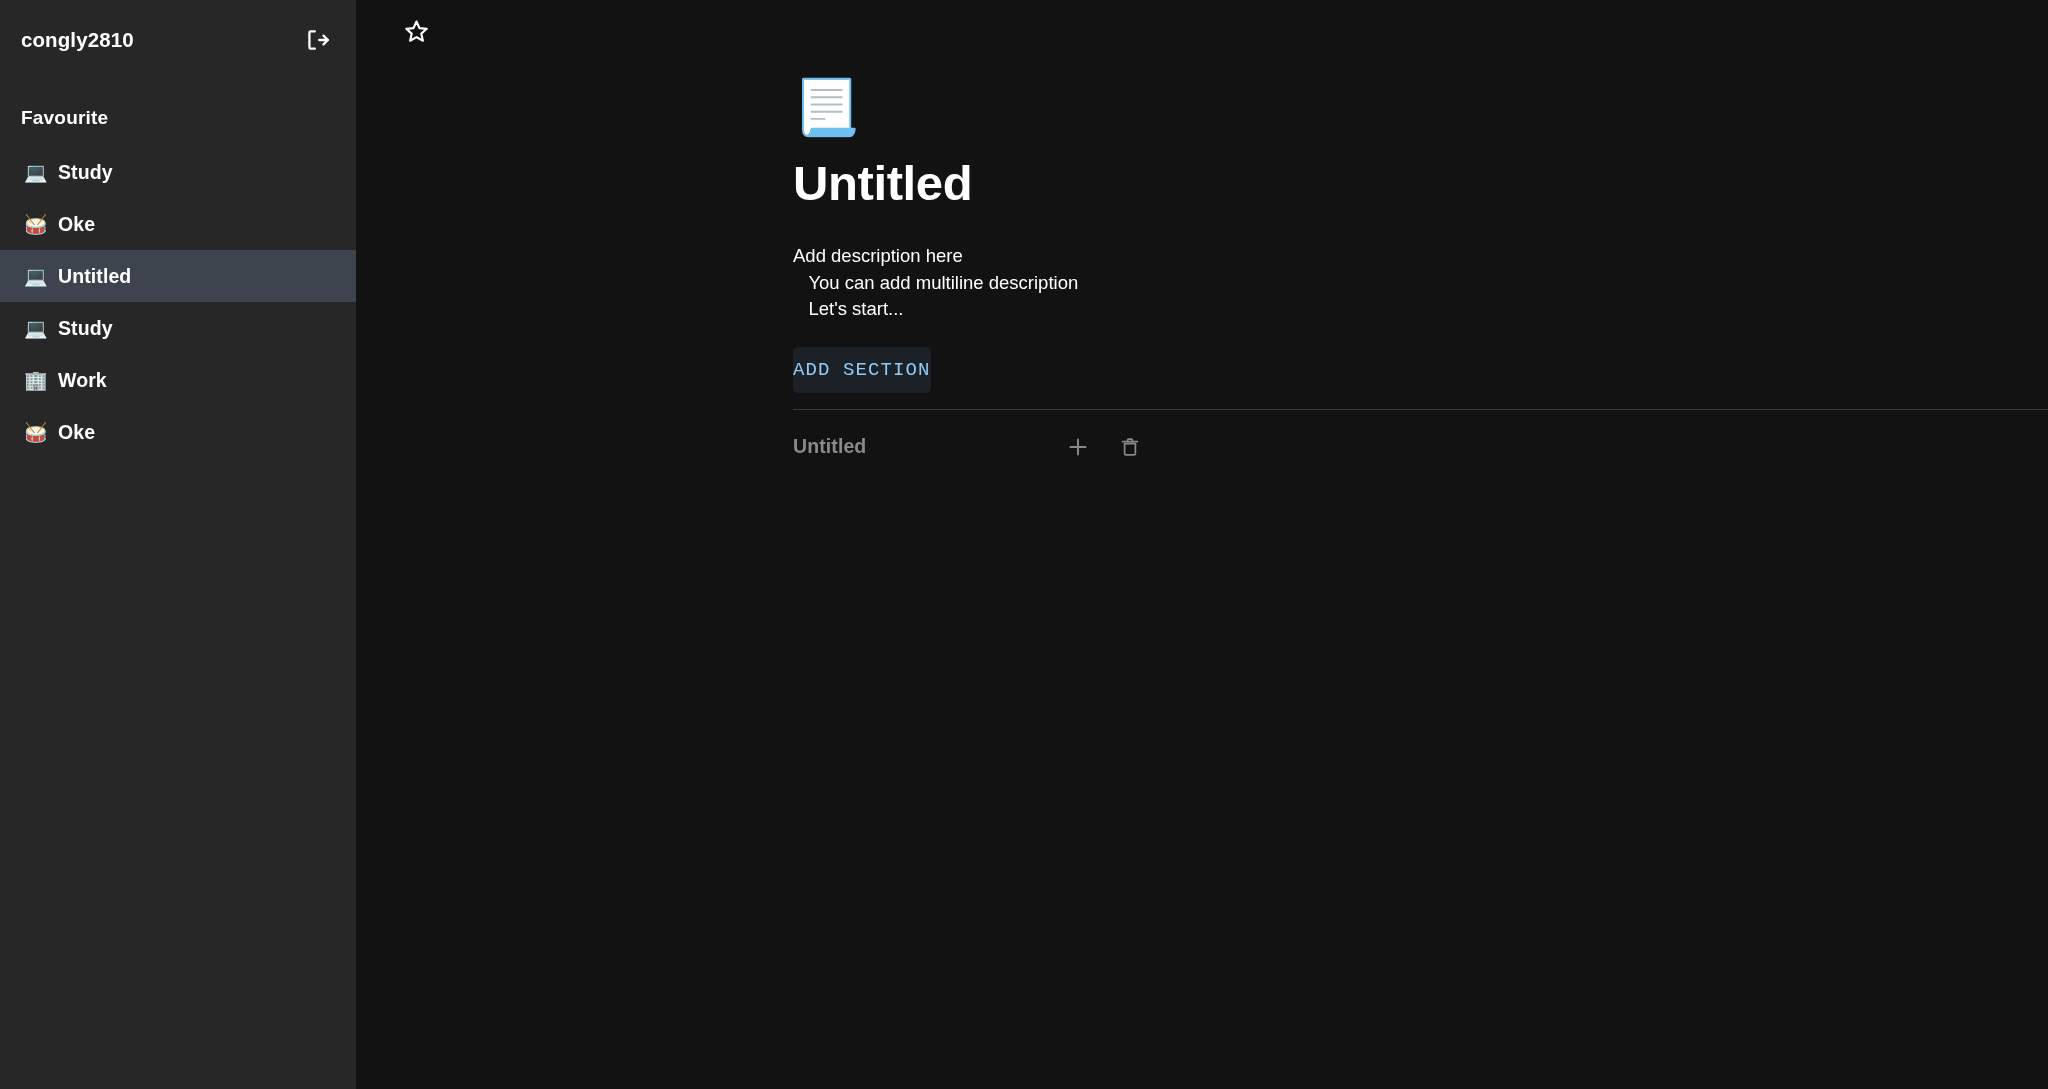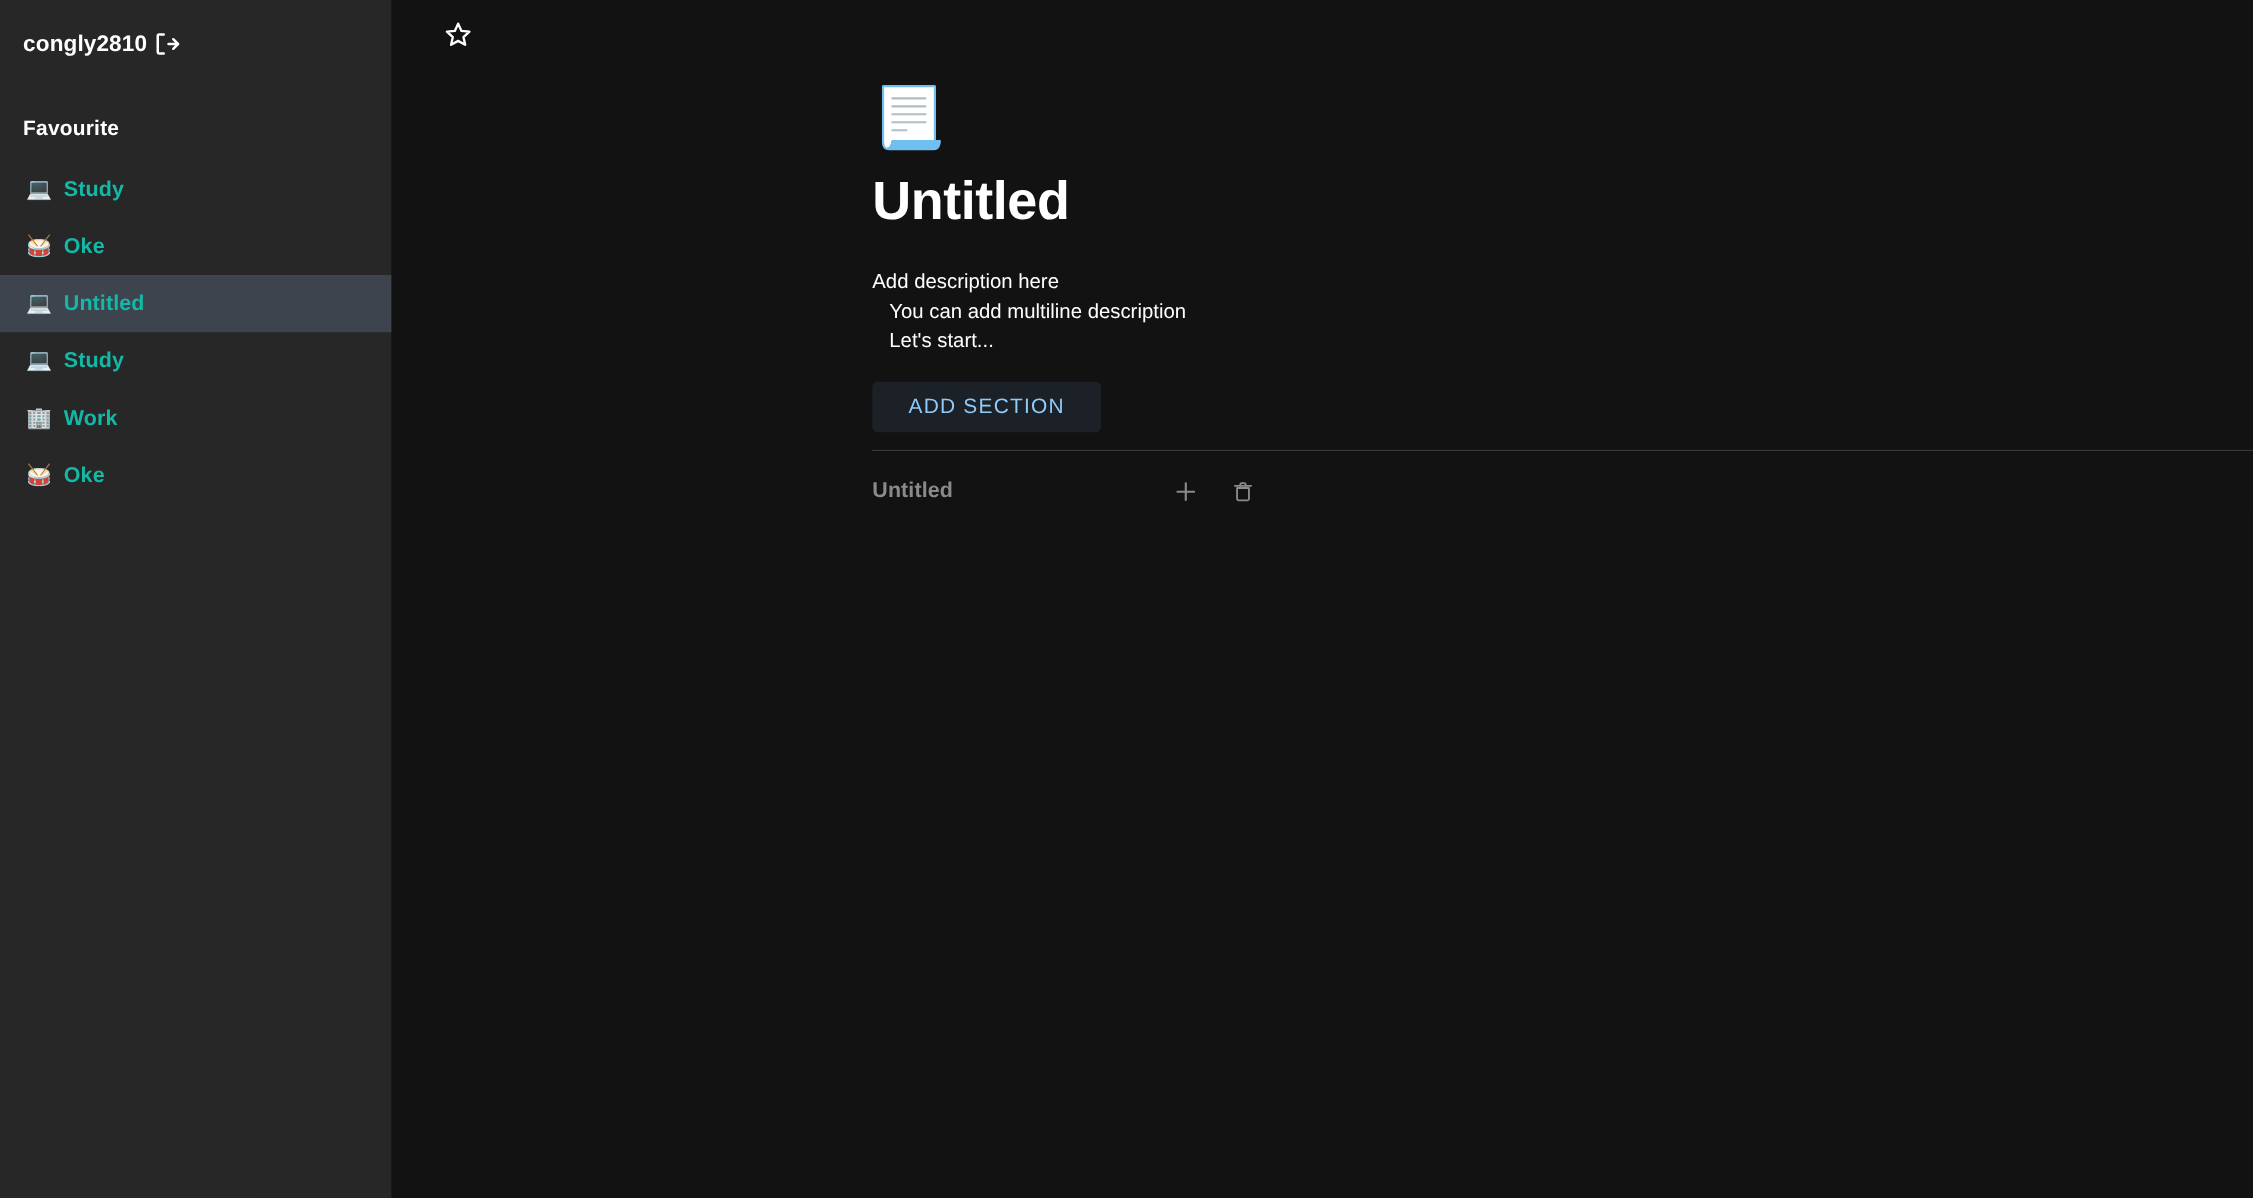--- a/index.html
+++ b/index.html
@@ -19,21 +19,21 @@
     height: 1089px;
     background: #272727;
     display: flex;
     flex-direction: column;
     padding-top: 8px;
   }
   .sidebar-header {
     height: 64px;
     display: flex;
     align-items: center;
-    justify-content: flex-start;
+    justify-content: space-between;
     padding: 0 22px 0 21px;
   }
   .user-name {
     color: #ffffff;
     font-size: 20.5px;
     font-weight: bold;
     letter-spacing: .1px;
   }
   .icon-btn {
     display: flex;
@@ -68,21 +68,21 @@
   }
   .nav-item.selected { background: #3d444d; }
   .nav-emoji {
     font-size: 19px;
     line-height: 1;
     width: 22px;
     text-align: center;
     filter: grayscale(.15);
   }
   .nav-label {
-    color: #14b8a6;
+    color: #ffffff;
     font-size: 19.5px;
     font-weight: bold;
     letter-spacing: .1px;
   }
 
   
   .main {
     flex: 1;
     height: 1089px;
     background: #121212;
@@ -124,25 +124,25 @@
     display: flex;
     align-items: center;
     justify-content: space-between;
     width: 1530px;
   }
   .add-section-btn {
     background: #1b2127;
     border: none;
     border-radius: 5px;
     color: #90caf9;
-    font-family: Liberation Sans, sans-serif;
+    font-family: Liberation Mono, monospace;
     font-size: 19px;
     font-weight: 500;
     letter-spacing: 1.1px;
-    padding: 12px 33px;
+    padding: 12px 0;
     cursor: pointer;
   }
   .divider {
     margin-top: 16px;
     width: 1532px;
     height: 1px;
     background: #3a3a3a;
   }
   .section-row {
     display: flex;

